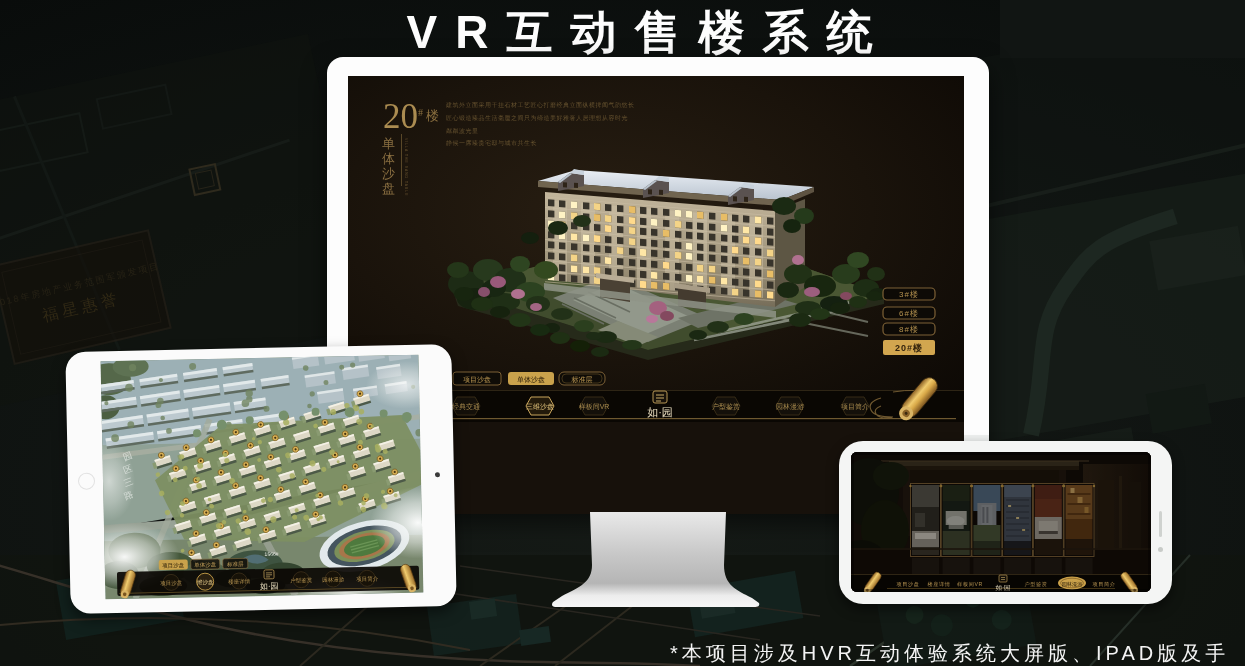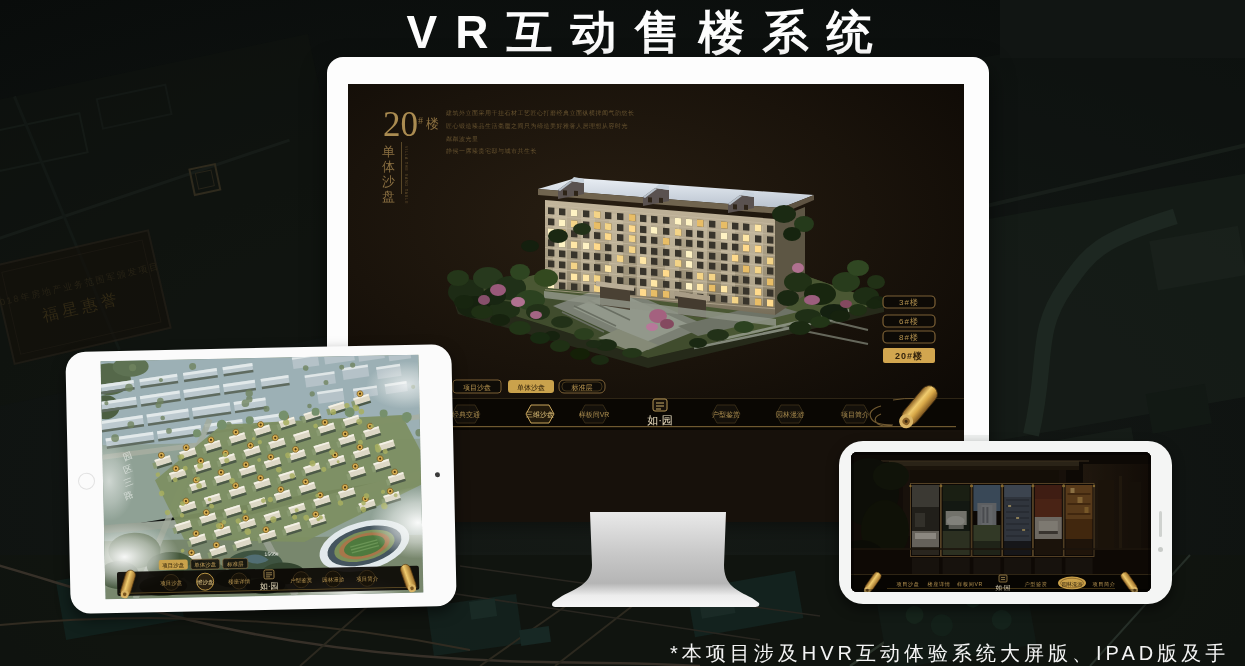--- a/index.html
+++ b/index.html
@@ -77,21 +77,21 @@
     <path d="M855 236 l4 -10 l4 10 l10 4 l-10 4 l-4 10 l-4 -10 l-10 -4 Z" fill="#2a332b" transform="rotate(-12 859 240)"></path>
   </svg>
   </div>
 
   <div class="abs" style="left:26px;top:2px;width:1245px;text-align:center;color:#fdfdfd;
     font-size:46px;font-weight:bold;letter-spacing:18px;">VR互动售楼系统</div>
 
   <div id="monitor" class="abs" style="left:327px;top:57px;width:662px;height:456px;
      background:linear-gradient(#fdfdfd 0 83%,#eef0ef 83% 100%);border-radius:16px;box-shadow:0 10px 24px rgba(0,0,0,0.55);"></div>
 
-  <div id="mscreen" class="abs" style="left:348px;top:84px;width:616px;height:438px;background:#17110b;">
+  <div id="mscreen" class="abs" style="left:348px;top:76px;width:616px;height:438px;background:#17110b;">
 <svg width="616" height="346" viewBox="0 0 616 346">
 <defs>
 <radialGradient id="msbg" cx="0.42" cy="0.40" r="0.78">
  <stop offset="0" stop-color="#281e12"></stop>
             <stop offset="0.55" stop-color="#1a130b"></stop>
  <stop offset="1" stop-color="#0d0905"></stop>
 </radialGradient>
 <linearGradient id="goldroll" x1="0" y1="0" x2="1" y2="0">
  <stop offset="0" stop-color="#8a5f24"></stop>
             <stop offset="0.35" stop-color="#f0cb6e"></stop>

